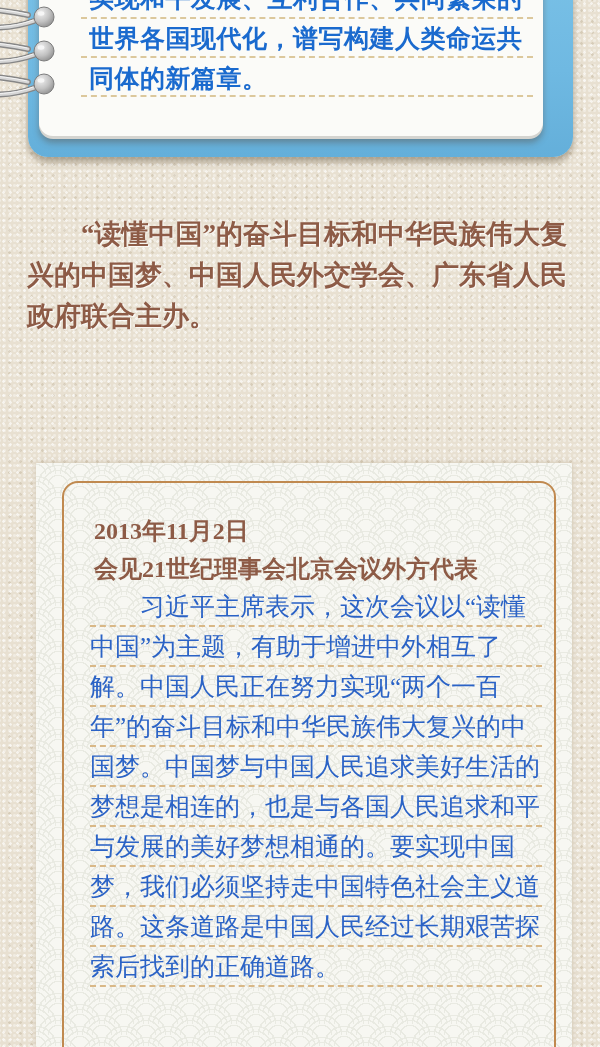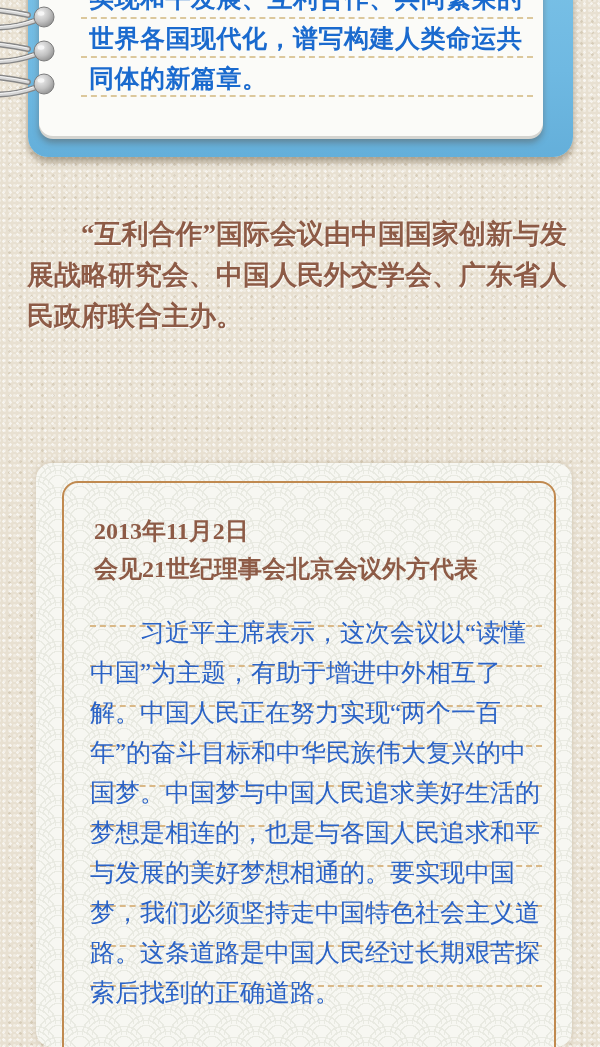--- a/index.html
+++ b/index.html
@@ -50,21 +50,21 @@
     font-family:"Liberation Serif","DejaVu Serif",serif;
     font-weight:700; font-size:27px; line-height:41px;
     color:#8d5b46;
     text-shadow:1px 1px 1px rgba(255,255,255,.85);
   }
   .intro p{margin:0; text-indent:2em;}
 
   
   .card{
     position:absolute; left:36px; top:463px; width:536px; height:584px;
-    border-radius:16px;
+    border-radius:1px;
     overflow:hidden;
     background-color:#f7f7f2;
     background-image:
       radial-gradient(circle at 50% 100%, rgba(0,0,0,0) 9px, #e9eae2 9px, #e9eae2 10.5px, rgba(0,0,0,0) 10.5px, rgba(0,0,0,0) 14px, #e9eae2 14px, #e9eae2 15.5px, rgba(0,0,0,0) 15.5px, rgba(0,0,0,0) 19px, #e9eae2 19px, #e9eae2 20.5px, rgba(0,0,0,0) 20.5px),
       radial-gradient(circle at 50% 100%, rgba(0,0,0,0) 9px, #e9eae2 9px, #e9eae2 10.5px, rgba(0,0,0,0) 10.5px, rgba(0,0,0,0) 14px, #e9eae2 14px, #e9eae2 15.5px, rgba(0,0,0,0) 15.5px, rgba(0,0,0,0) 19px, #e9eae2 19px, #e9eae2 20.5px, rgba(0,0,0,0) 20.5px);
     background-size:44px 22px;
     background-position:0 0, 22px 11px;
     box-shadow:0 0 6px rgba(150,130,100,.3);
   }
   .card-border{
@@ -74,21 +74,21 @@
   .card-headings{
     position:absolute; left:58px; top:49px; width:440px;
     font-family:"Liberation Serif","DejaVu Serif",serif;
     font-weight:700; font-size:24px; line-height:38px;
     color:#8d5b46;
   }
   .quote{
     position:absolute; left:54px; top:124px; width:454px;
     font-family:"Liberation Serif","DejaVu Serif",serif;
     font-weight:400; font-size:25px; line-height:40px;
-    color:#2b63c6; text-indent:2em;margin-top:26px;
+    color:#2b63c6; text-indent:2em;
   }
   .quote-rule{
     position:absolute; left:54px; width:452px; height:0;
     border-top:2px dashed #d9b887;
   }
 </style>
 </head>
 <body>
 
 <div class="page">
@@ -127,21 +127,21 @@
         <circle cx="56" cy="17" r="10" fill="url(#bulb)" stroke="#7d7d7d" stroke-width="1"></circle>
         <ellipse cx="53" cy="13.5" rx="3.4" ry="2.2" fill="#f7f7f7" opacity=".9"></ellipse>
       </g>
     </defs>
     <use href="#ring" y="0"></use>
     <use href="#ring" y="34"></use>
     <use href="#ring" y="67"></use>
   </svg>
 
   <div class="intro">
-    <p>“互利合作”国际会议由中国国家创新与发展战略研究会、中国人民外交学会、广东省人民政府联合主办。</p>
+    <p>“读懂中国”的奋斗目标和中华民族伟大复兴的中国梦、中国人民外交学会、广东省人民政府联合主办。</p>
   </div>
 
   <div class="card">
     <div class="card-border"></div>
 
     <div class="card-headings">
       <div>2013年11月2日</div>
       <div>会见21世纪理事会北京会议外方代表</div>
     </div>
 

